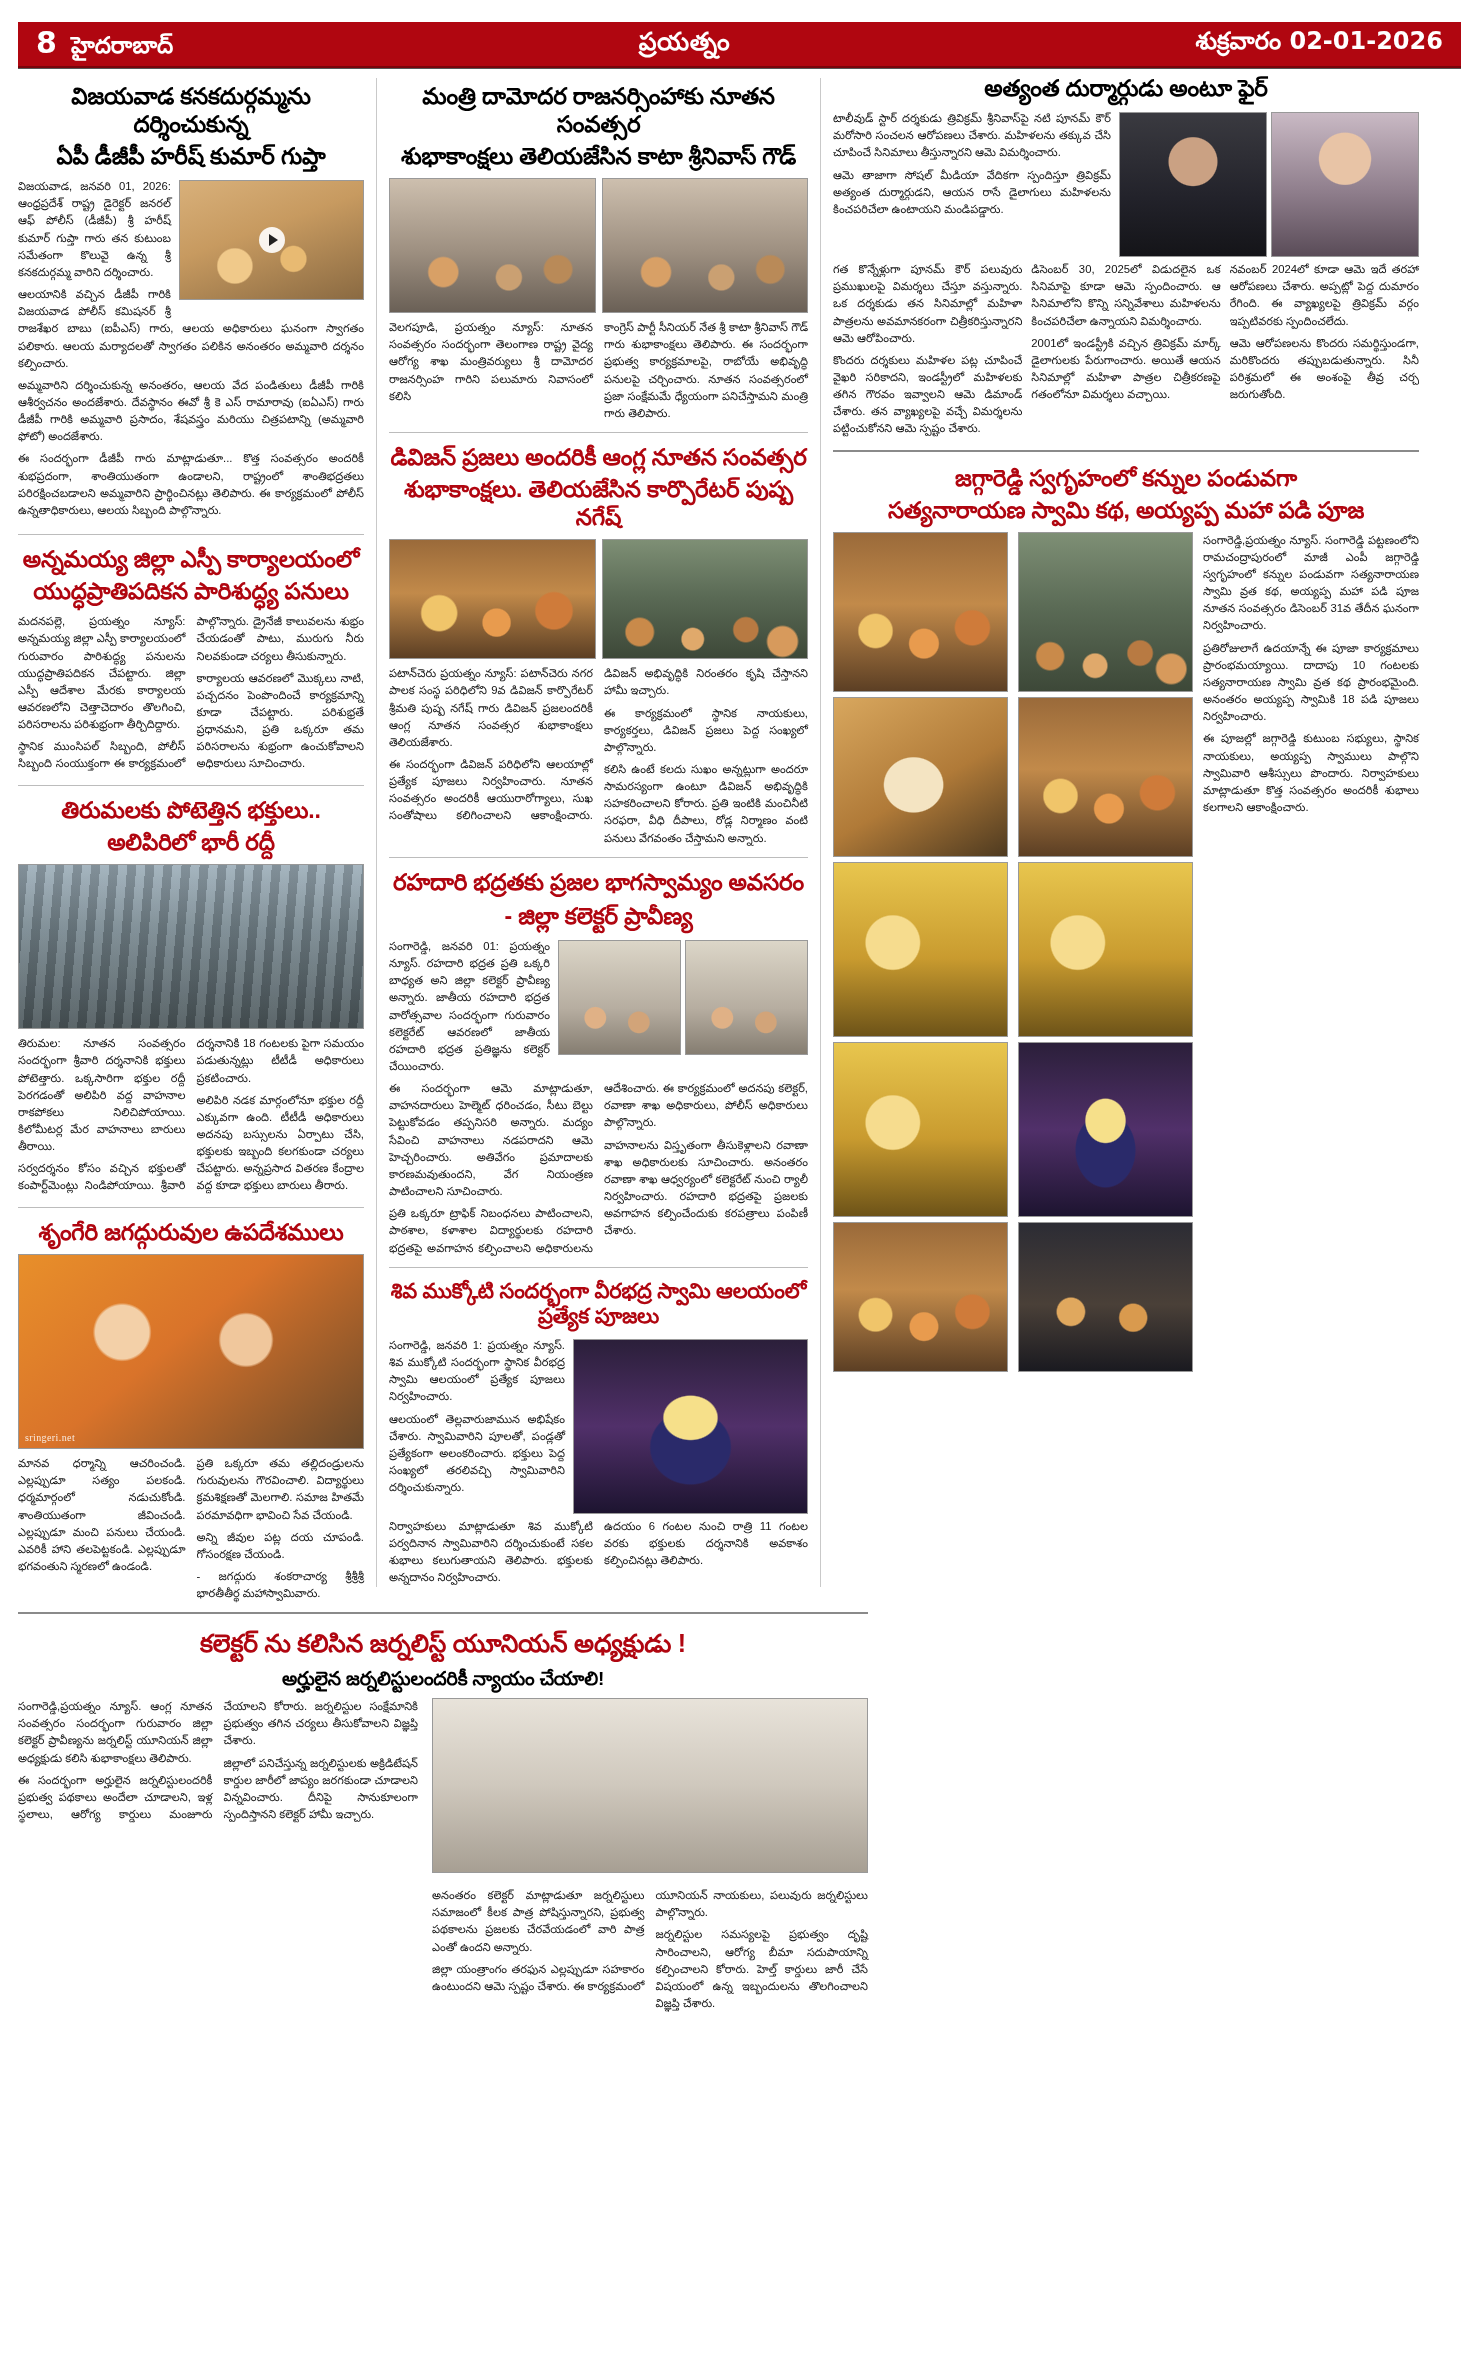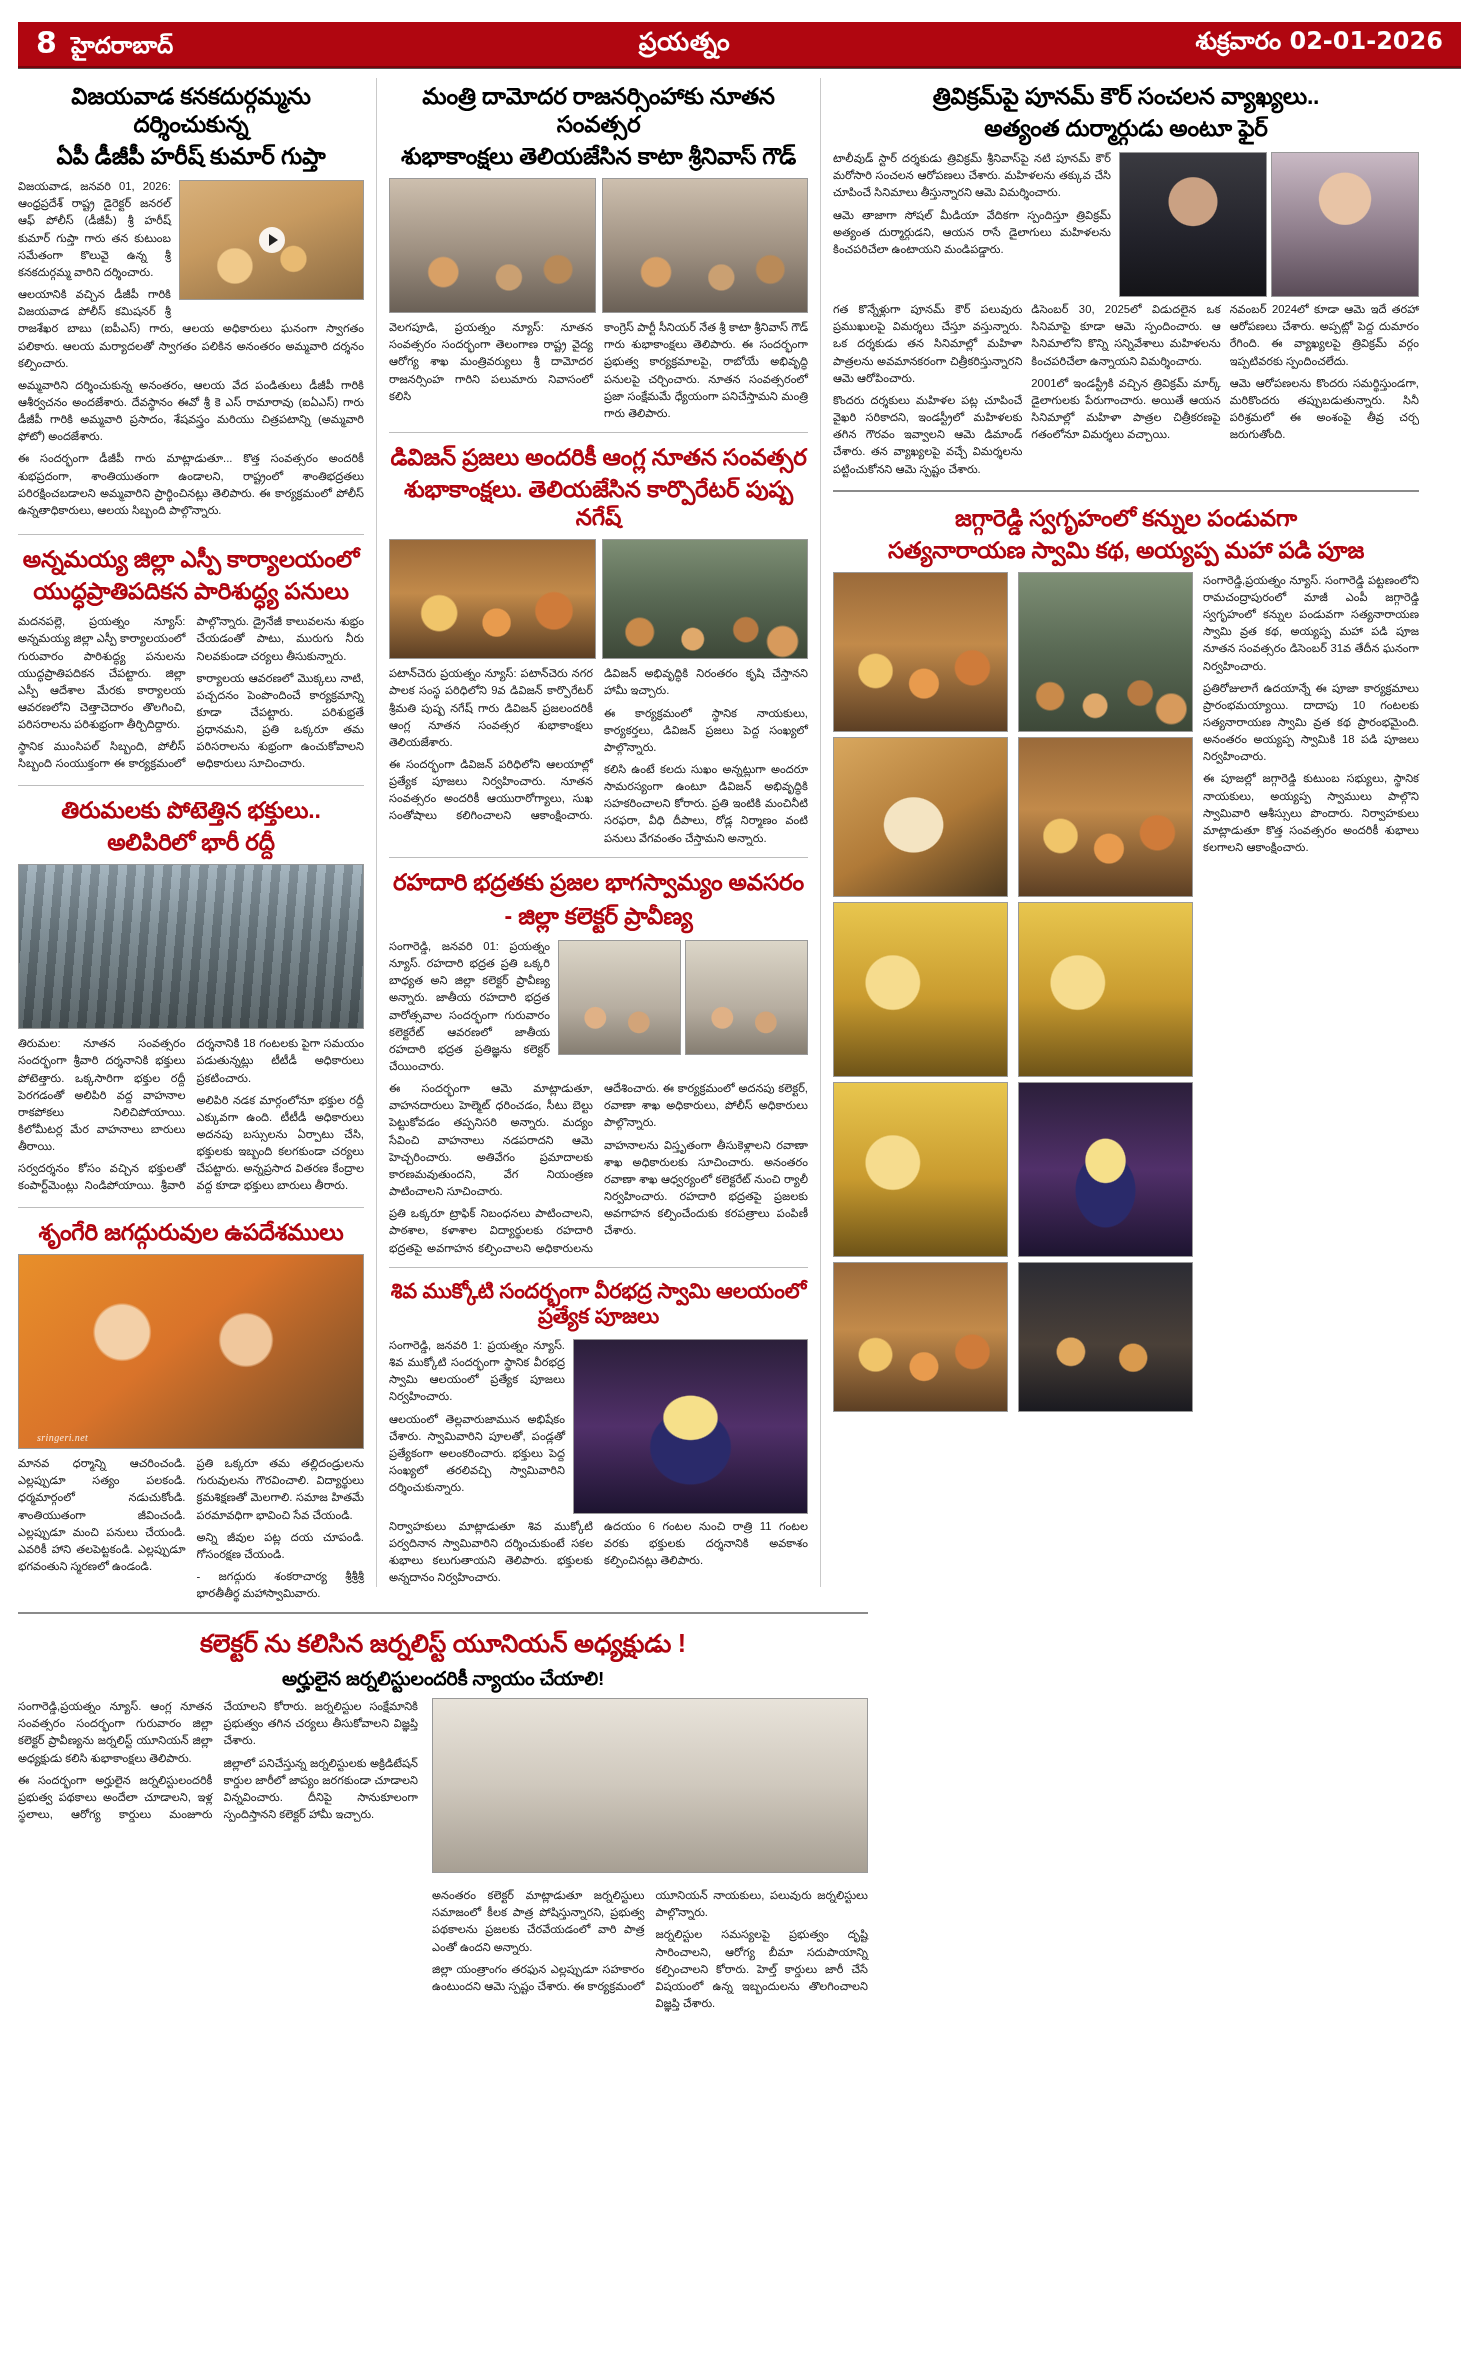--- a/index.html
+++ b/index.html
@@ -126,23 +126,23 @@
       radial-gradient(circle at 50% 32%, #e8c4a6 0 21%, transparent 22%),
       linear-gradient(#c9b9c4 0%,#8f7e8c 55%,#5a4c58 100%); }
   .flag-ph  { background:
       linear-gradient(#e8e3da 0%,#cfc8bd 50%,#a79f93 100%); }
   .night-c  { background:
       radial-gradient(circle at 30% 60%, #e0a85e 0 9%, transparent 10%),
       radial-gradient(circle at 66% 64%, #d99a4e 0 9%, transparent 10%),
       linear-gradient(#2c2c34 0%,#4a4038 55%,#1a1a20 100%); }
 
   .wm {
-    position:absolute; left:18px; bottom:5px;
+    position:absolute; left:6px; bottom:5px;
     font-size:10px; color:rgba(255,255,255,.85);
-    font-style:italic; letter-spacing:.4px;
+    letter-spacing:.4px;
     font-family:"Liberation Serif", serif;
   }
   .playbtn {
     position:absolute; left:50%; top:50%; transform:translate(-50%,-50%);
     width:26px; height:26px; border-radius:50%;
     background:rgba(255,255,255,.9);
     display:flex; align-items:center; justify-content:center;
   }
   .playbtn::after {
     content:""; width:0; height:0;
@@ -299,21 +299,20 @@
             <p>ఉదయం 6 గంటల నుంచి రాత్రి 11 గంటల వరకు భక్తులకు దర్శనానికి అవకాశం కల్పించినట్లు తెలిపారు.</p>
           </div>
         </div>
       </div>
 
     </div>
 
     <div class="col col-3">
 
       <div>
-        <div class="hl hl-lg">త్రివిక్రమ్‌పై పూనమ్ కౌర్ సంచలన వ్యాఖ్యలు..</div>
         <div class="hl hl-lg" style="margin-top:-4px">అత్యంత దుర్మార్గుడు అంటూ ఫైర్</div>
         <div class="body-txt">
           <div class="wrap-right" style="width:300px">
             <div class="ph-grid2-tight">
               <div class="photo portrait-m" style="height:145px"></div>
               <div class="photo portrait-f" style="height:145px"></div>
             </div>
           </div>
           <p>టాలీవుడ్ స్టార్ దర్శకుడు త్రివిక్రమ్ శ్రీనివాస్‌పై నటి పూనమ్ కౌర్ మరోసారి సంచలన ఆరోపణలు చేశారు. మహిళలను తక్కువ చేసి చూపించే సినిమాలు తీస్తున్నారని ఆమె విమర్శించారు.</p>
           <p>ఆమె తాజాగా సోషల్ మీడియా వేదికగా స్పందిస్తూ త్రివిక్రమ్ అత్యంత దుర్మార్గుడని, ఆయన రాసే డైలాగులు మహిళలను కించపరిచేలా ఉంటాయని మండిపడ్డారు.</p>

